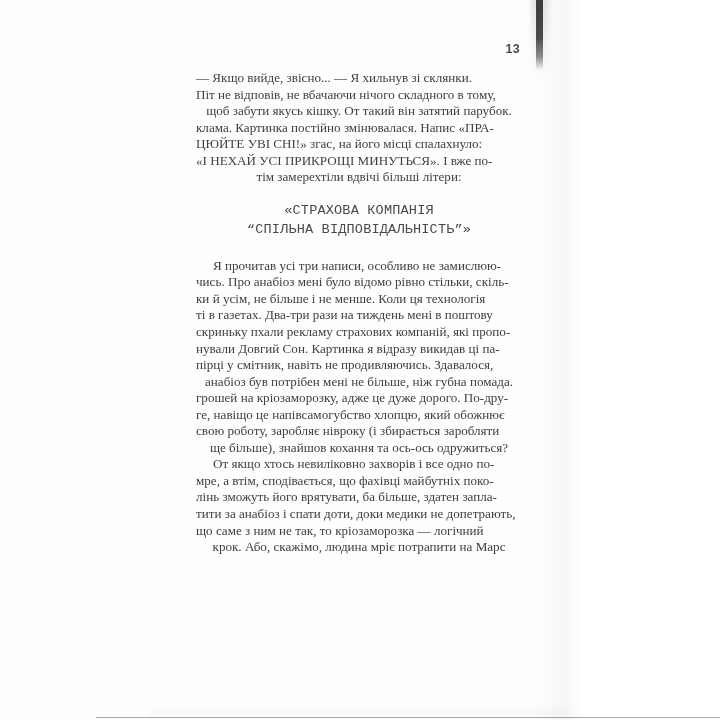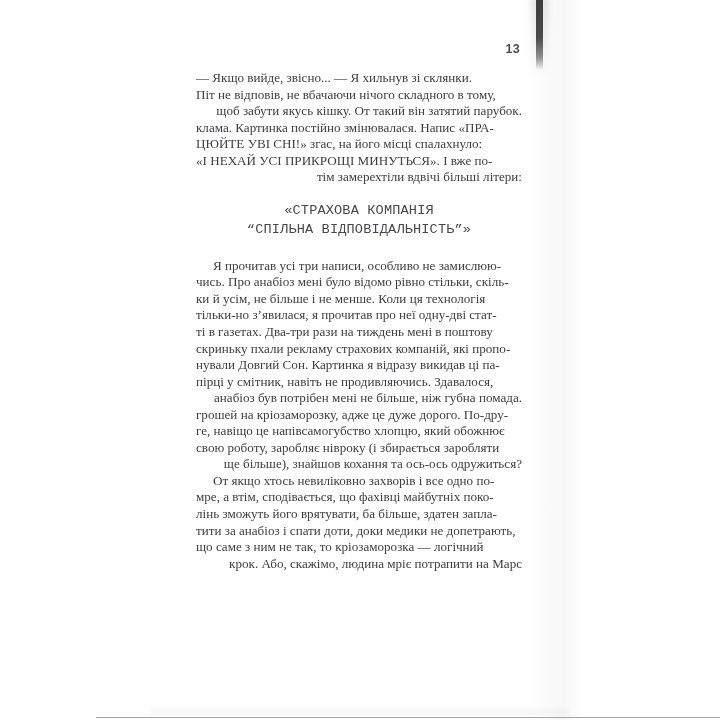--- a/index.html
+++ b/index.html
@@ -144,21 +144,21 @@
   .ln.just {
     text-align: justify;
   }
   .ln.just::after {
     content: "";
     display: inline-block;
     width: 100%;
     height: 0;
   }
   .ln.last {
-    text-align: right;
+    text-align: center;
   }
   .ln.indent {
     text-indent: 17px;
   }
 
   
   .sign {
     margin: 15px 0 0 0;
     text-align: center;
     letter-spacing: 0.15px;
@@ -211,21 +211,20 @@
     <div class="sign">
       <span class="sline">«СТРАХОВА КОМПАНІЯ</span>
       <span class="sline">“СПІЛЬНА ВІДПОВІДАЛЬНІСТЬ”»</span>
     </div>
     <div class="gap-after-sign"></div>
 
     <p>
       <span class="ln just indent">Я прочитав усі три написи, особливо не замислюю-</span>
       <span class="ln just">чись. Про анабіоз мені було відомо рівно стільки, скіль-</span>
       <span class="ln just">ки й усім, не більше і не менше. Коли ця технологія</span>
-      <span class="ln just">тільки-но з’явилася, я прочитав про неї одну-дві стат-</span>
       <span class="ln just">ті в газетах. Два-три рази на тиждень мені в поштову</span>
       <span class="ln just">скриньку пхали рекламу страхових компаній, які пропо-</span>
       <span class="ln just">нували Довгий Сон. Картинка я відразу викидав ці па-</span>
       <span class="ln just">пірці у смітник, навіть не продивляючись. Здавалося,</span>
       <span class="ln last">анабіоз був потрібен мені не більше, ніж губна помада.</span>
     </p>
 
     <p>
       <span class="ln just">грошей на кріозаморозку, адже це дуже дорого. По-дру-</span>
       <span class="ln just">ге, навіщо це напівсамогубство хлопцю, який обожнює</span>

